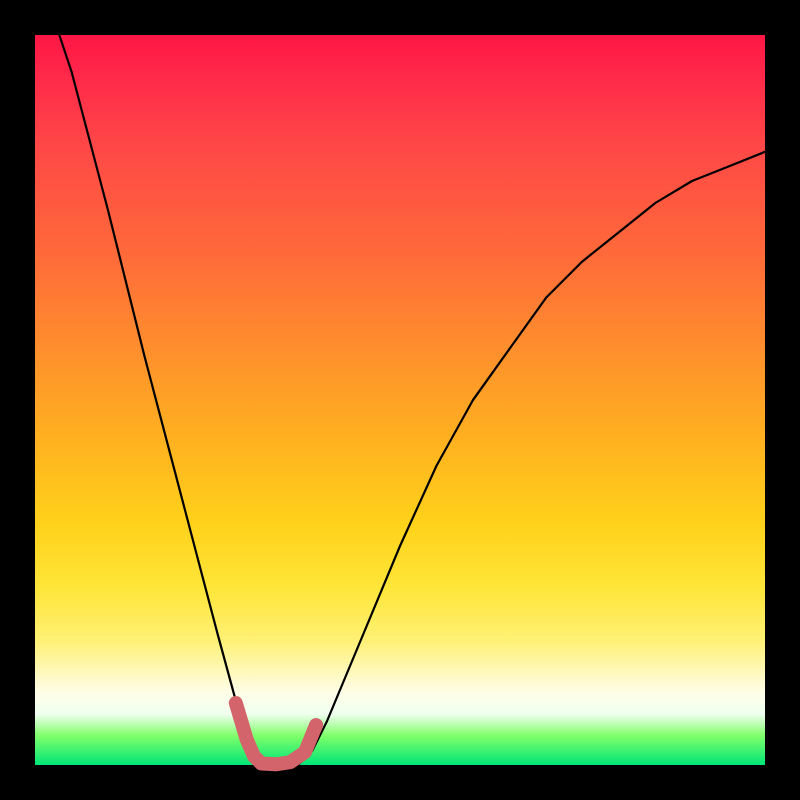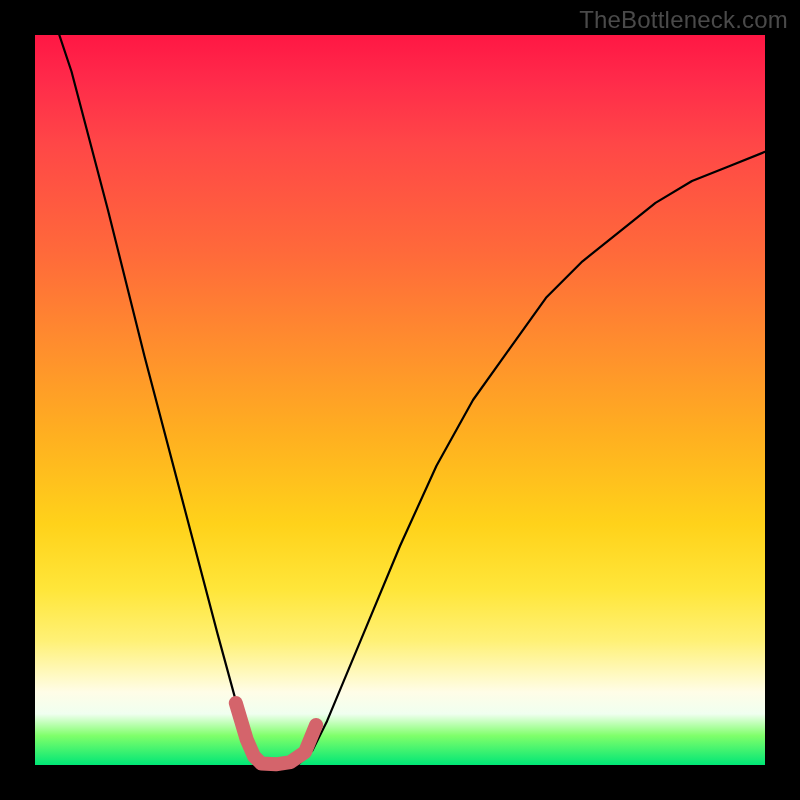--- a/index.html
+++ b/index.html
@@ -59,21 +59,20 @@
     width: 730px;
     height: 730px;
     overflow: visible;
   }
 </style>
 </head>
 <body>
 
 <div class="frame">
 
-  <div class="watermark">TheBottleneck.com</div>
 
   <div class="plot">
     <svg class="curve" viewBox="0 0 730 730" preserveAspectRatio="none">
       <path id="curve-path" fill="none" stroke="#000000" stroke-width="2.2" stroke-linecap="round" stroke-linejoin="round" d="M0.0 -73.0 L36.5 36.5 L73.0 175.2 L109.5 321.2 L146.0 459.9 L182.5 598.6 L204.4 678.9 L219.0 715.4 L233.6 730.0 L248.2 730.0 L262.8 730.0 L277.4 715.4 L292.0 686.2 L328.5 598.6 L365.0 511.0 L401.5 430.7 L438.0 365.0 L474.5 313.9 L511.0 262.8 L547.5 226.3 L584.0 197.1 L620.5 167.9 L657.0 146.0 L693.5 131.4 L730.0 116.8"></path>
       <path id="highlight-path" fill="none" stroke="#d4646b" stroke-width="14" stroke-linecap="round" stroke-linejoin="round" d="M200.8 668.0 L211.7 704.5 L219.0 721.2 L226.3 728.5 L240.9 729.3 L255.5 727.1 L270.1 716.9 L281.1 689.9"></path>
     </svg>
   </div>
 
 </div>
 

